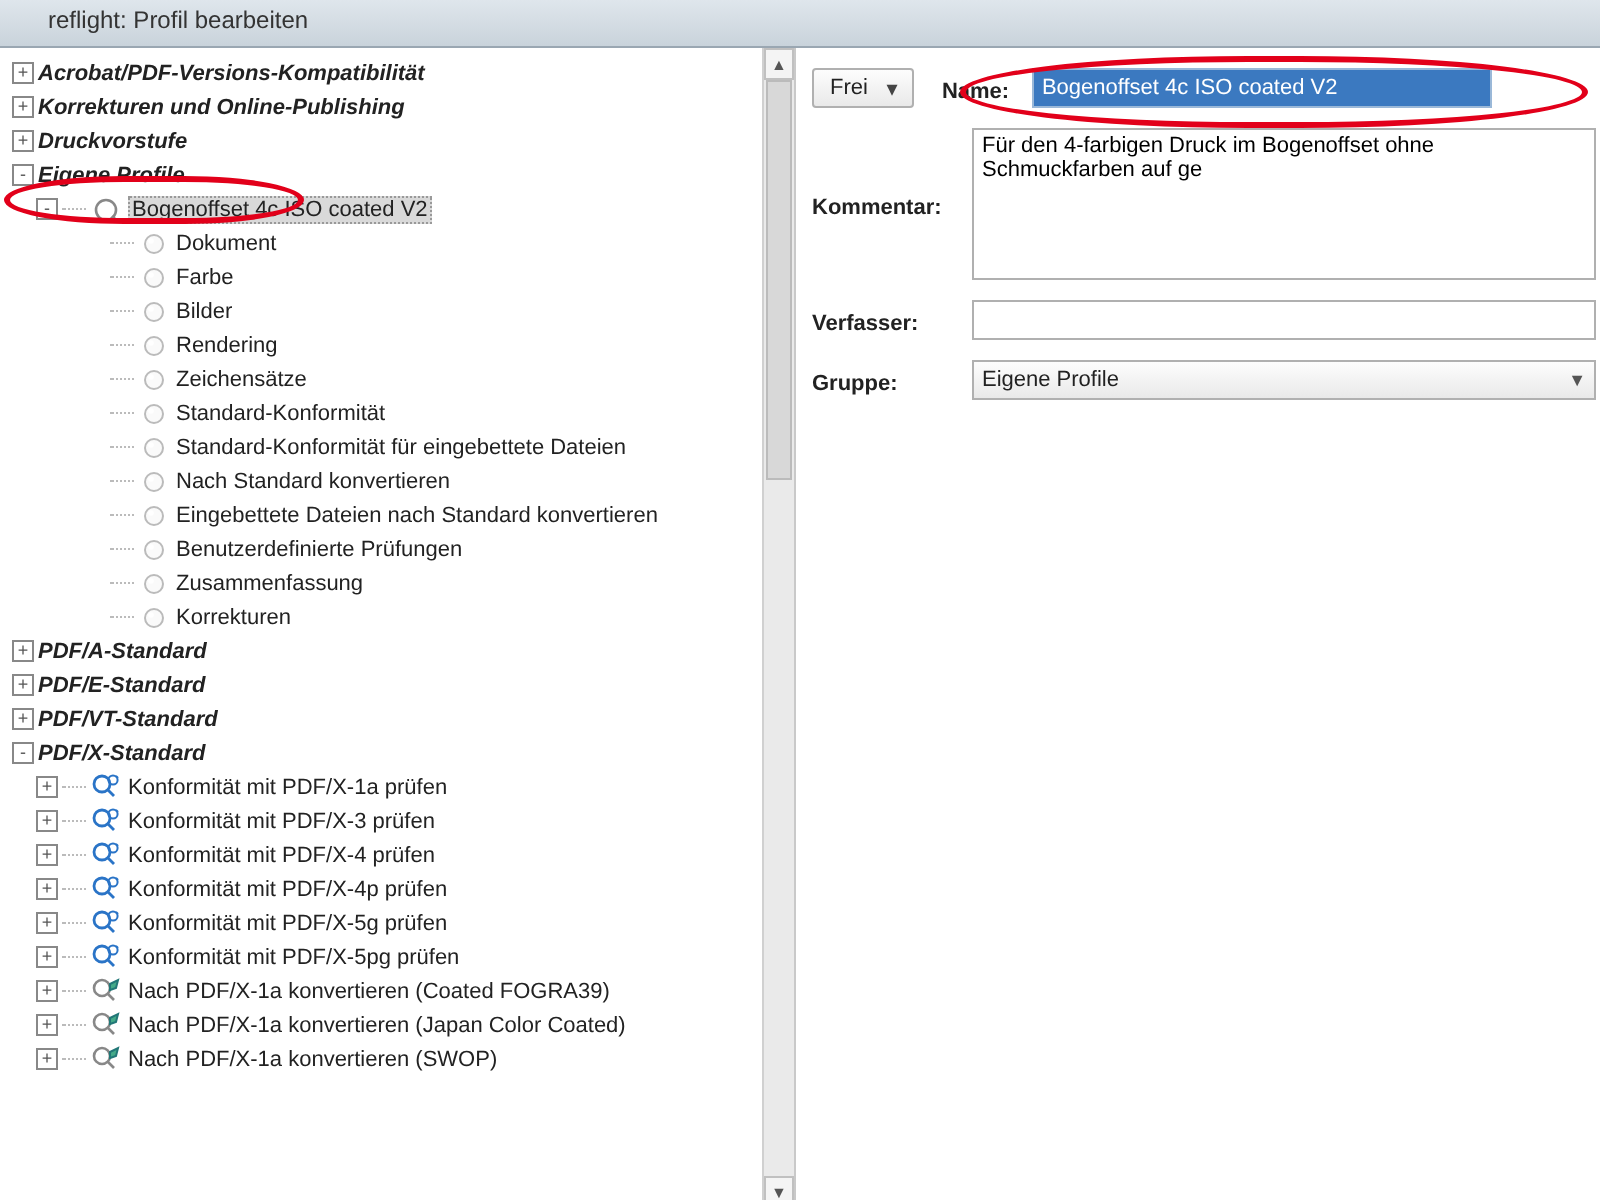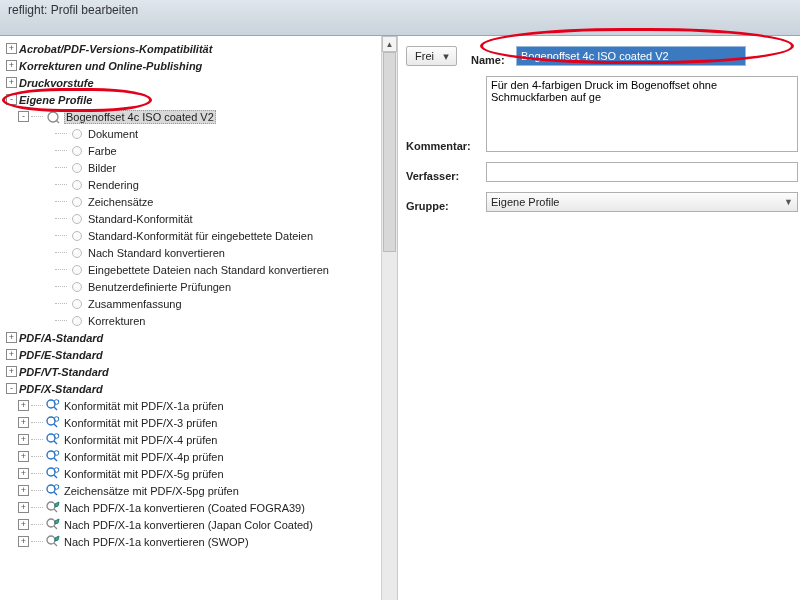--- a/index.html
+++ b/index.html
@@ -9,23 +9,23 @@
     font-size: 11px;
     color: #222;
     background: #f0f0f0;
     width: 800px;
     height: 600px;
     overflow: hidden;
     position: relative;
   }
   .titlebar {
     background: linear-gradient(#dfe6ec, #c9d3db);
-    height: 36px;
+    height: 24px;
     line-height: 20px;
-    padding-left: 8px;
+    padding-left: 24px;
     font-size: 12px;
     color: #333;
     border-bottom: 1px solid #9aa7b2;
   }
   .main {
     display: flex;
     height: 580px;
     background: #fff;
   }
   .left-pane {
@@ -105,21 +105,21 @@
     background: #d8d8d8;
     border: 1px solid #bbb;
   }
   .right-pane {
     flex: 1;
     background: #fff;
     padding: 10px 0 10px 8px;
   }
   .form-row {
     display: flex;
-    align-items: flex-end;
+    align-items: center;
     margin-bottom: 10px;
   }
   .form-row .flabel {
     width: 80px;
     padding-top: 3px;
     color: #222;
     font-weight: bold;
   }
   .chip {
     display: inline-flex;
@@ -451,21 +451,21 @@
             <span class="exp">+</span>
             <span class="dotline"></span>
             <span class="ic">
               <svg viewBox="0 0 14 14">
                 <circle cx="5" cy="5" r="4" fill="none" stroke="#2a74c7" stroke-width="1.4"></circle>
                 <path d="M8 8l3 3" stroke="#2a74c7" stroke-width="1.4"></path>
                 <circle cx="10.5" cy="3" r="2.3" fill="none" stroke="#2a74c7"></circle>
                 <path d="M12 1l1 1" stroke="#2a74c7"></path>
               </svg>
             </span>
-            <span class="lbl">Zeichensätze mit PDF/X-5pg prüfen</span>
+            <span class="lbl">Konformität mit PDF/X-5pg prüfen</span>
           </div>
           <div class="tree-row indent-1">
             <span class="exp">+</span>
             <span class="dotline"></span>
             <span class="ic">
               <svg viewBox="0 0 14 14">
                 <circle cx="5" cy="5" r="4" fill="none" stroke="#888" stroke-width="1.3"></circle>
                 <path d="M8 8l3 3" stroke="#888" stroke-width="1.3"></path>
                 <path d="M9 3l4-2-1 4-3 1z" fill="#4a8" stroke="#277"></path>
               </svg>

